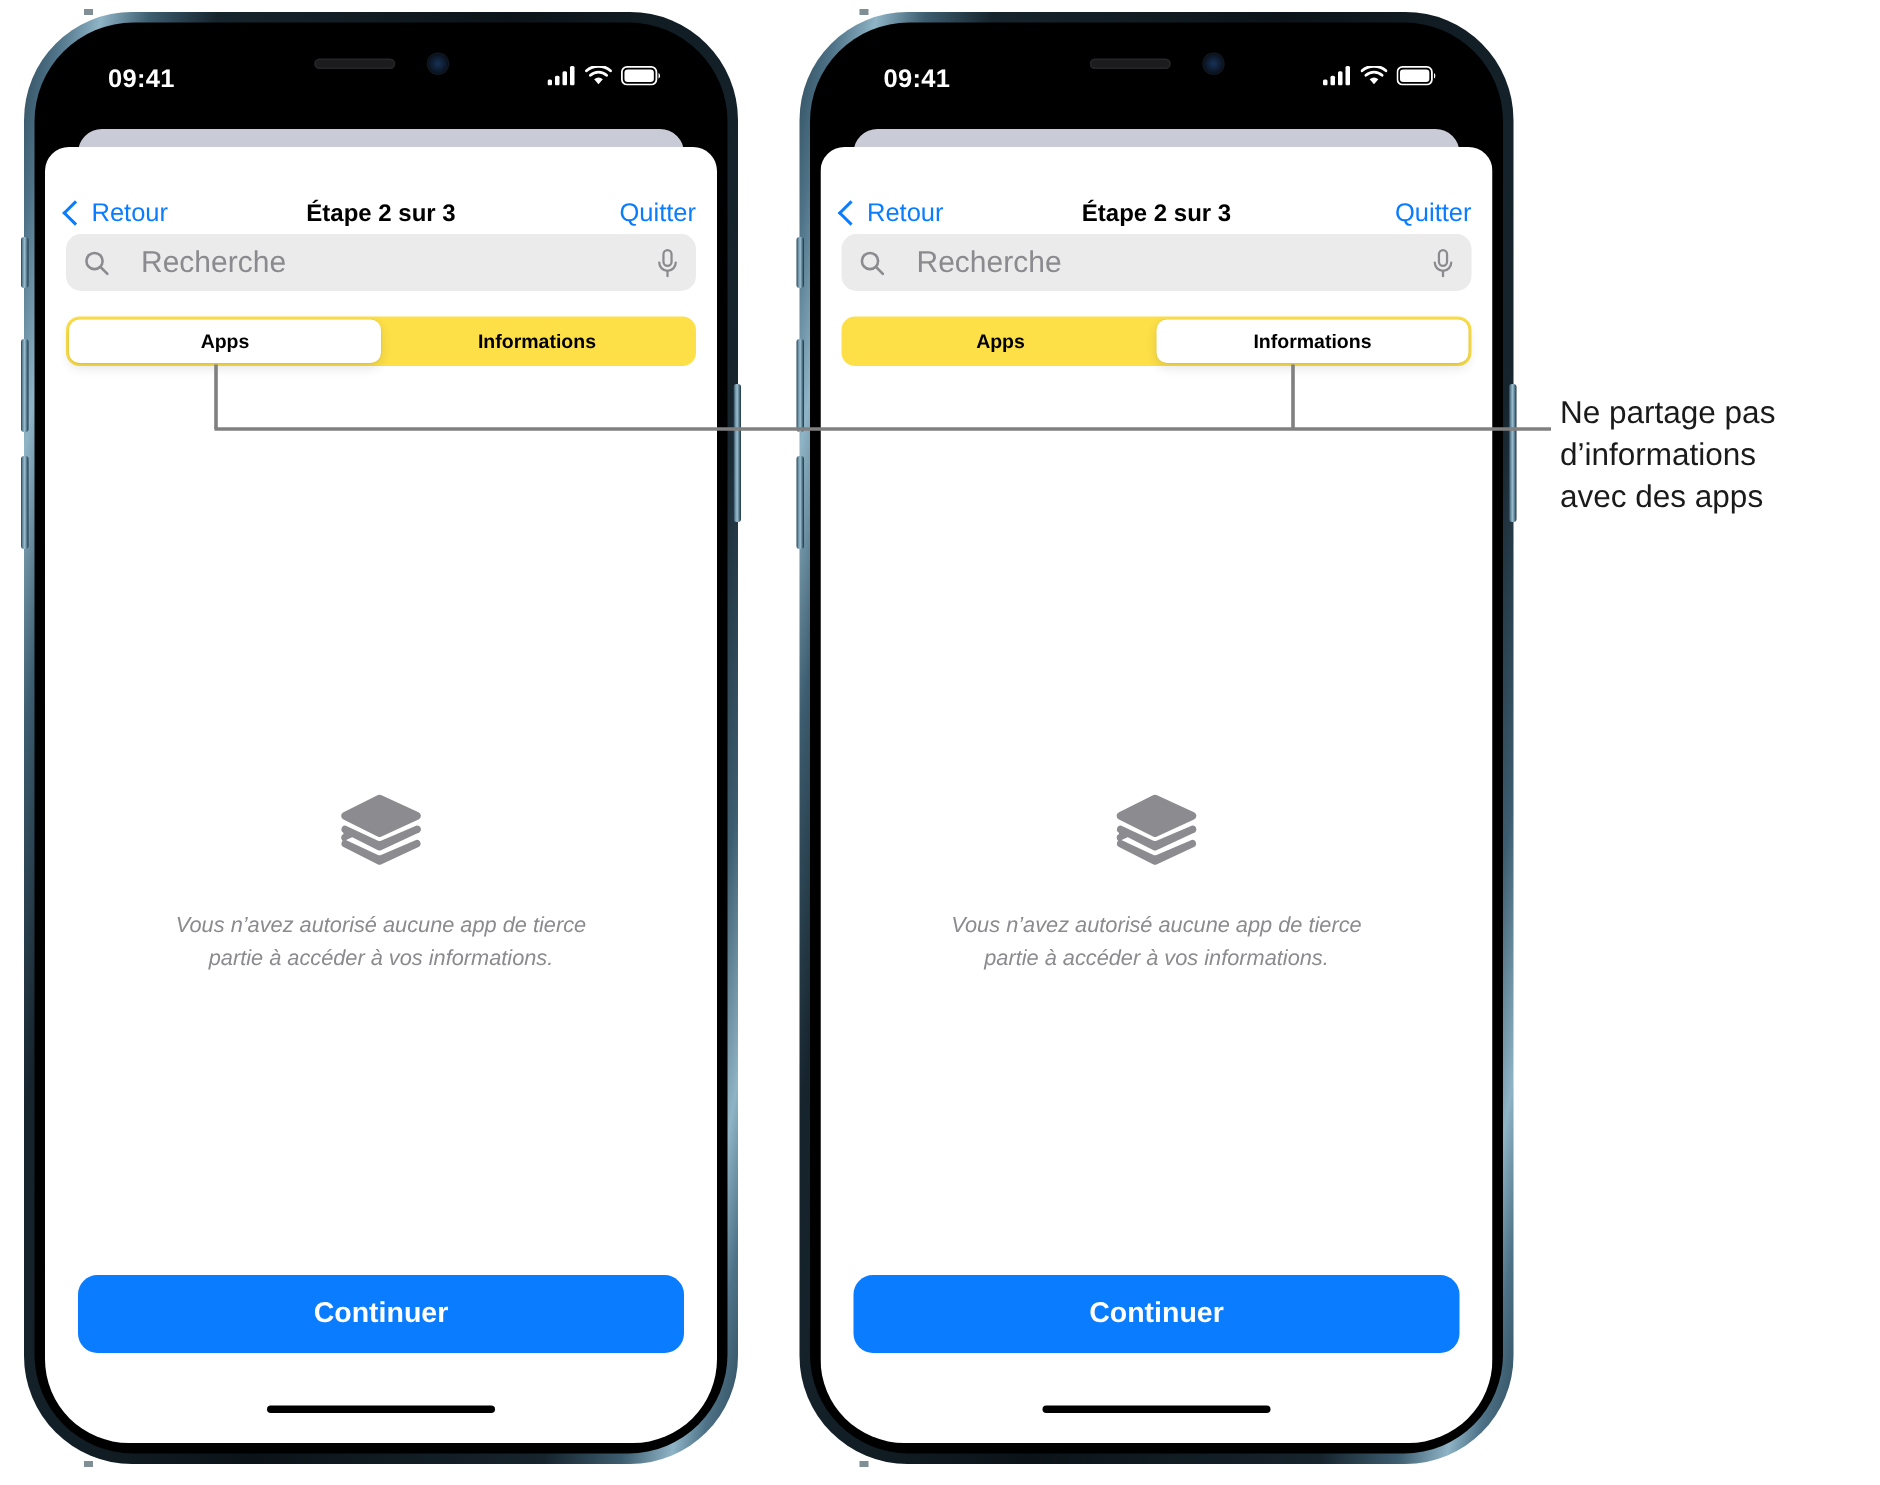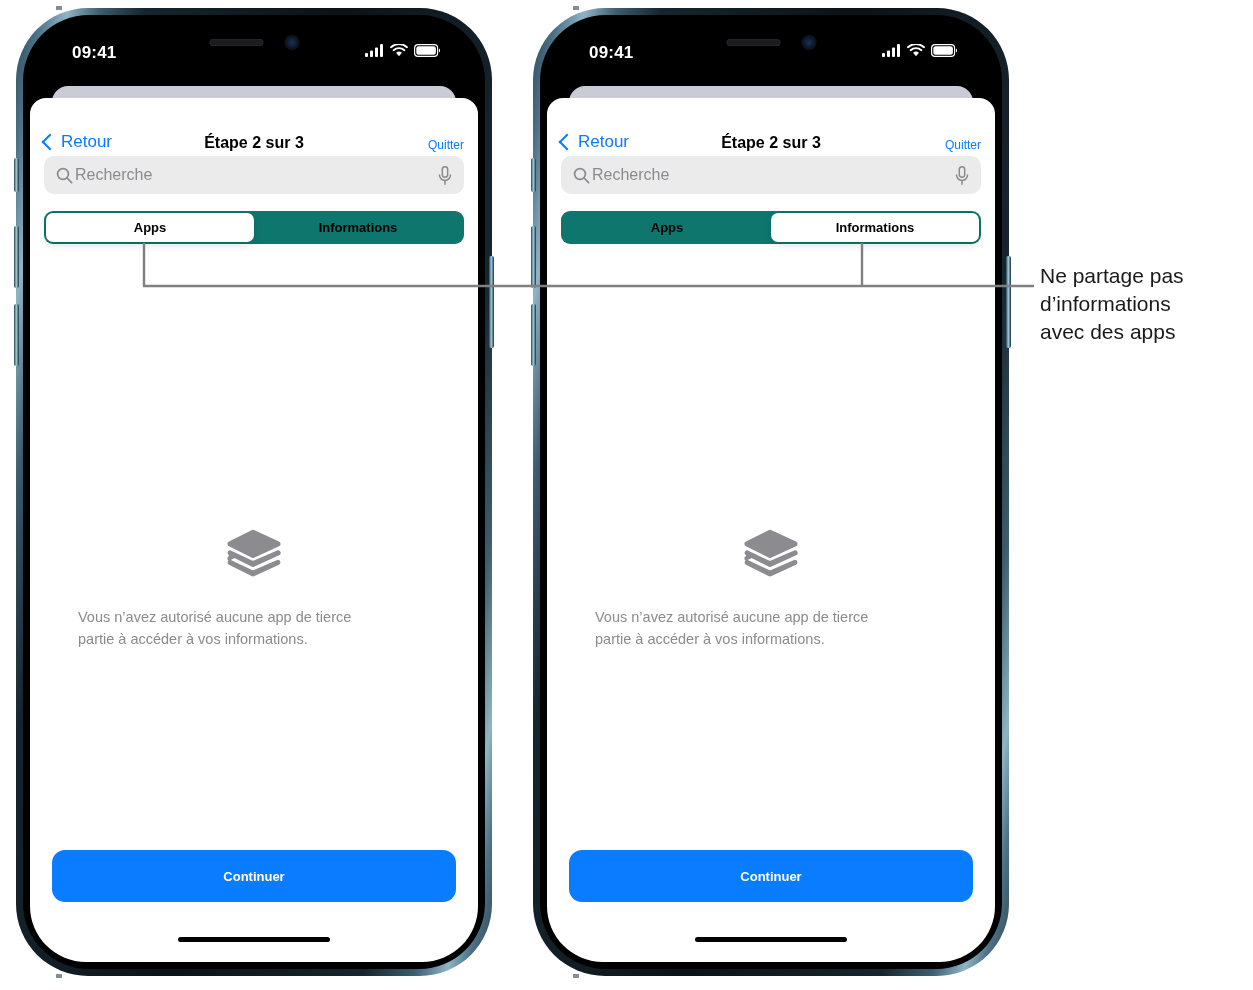--- a/index.html
+++ b/index.html
@@ -176,47 +176,47 @@
     left: 0; right: 0;
     text-align: center;
     font-size: 16px;
     font-weight: bold;
     color: #000000;
     pointer-events: none;
   }
   .nav-quit {
     margin-left: auto;
     color: #0a7cff;
-    font-size: 12px;
+    font-size: 17px;
     cursor: pointer;
   }
 
   
   .search-wrap {
     margin: 4px 14px 0 14px;
     height: 38px;
     background: #ebebec;
     border-radius: 10px;
     display: flex;
     align-items: center;
     padding: 0 12px;
     box-sizing: border-box;
   }
   .search-placeholder {
     flex: 1;
-    margin-left: 2px;
+    margin-left: 21px;
     color: #8b8b8f;
-    font-size: 16px;
+    font-size: 20px;
   }
 
   
   .segmented {
     margin: 17px 14px 0 14px;
     height: 33px;
-    background: #0f766e;
+    background: #fde047;
     border-radius: 9px;
     display: flex;
     padding: 2px;
     box-sizing: border-box;
     position: relative;
   }
   .seg {
     flex: 1;
     display: flex;
     align-items: center;
@@ -230,41 +230,42 @@
   .seg.active {
     background: #ffffff;
     box-shadow: 0 0 0 .5px rgba(0,0,0,.04), 0 3px 8px rgba(0,0,0,.12);
   }
 
   
   .empty-state {
     position: absolute;
     left: 0; right: 0;
     top: 430px;
-    text-align: left;
+    text-align: center;
+    font-style: italic;
   }
   .empty-icon { margin: 0 auto 26px auto; display: block; }
   .empty-text {
     font-size: 14.5px;
     line-height: 1.55;
     color: #8b8b8f;
     padding: 0 48px;
   }
 
   
   .cta {
     position: absolute;
     left: 22px;
     right: 22px;
     bottom: 60px;
     height: 52px;
     background: #0a7cff;
     border-radius: 13px;
     color: #ffffff;
-    font-size: 13px;
+    font-size: 19px;
     font-weight: bold;
     display: flex;
     align-items: center;
     justify-content: center;
     border: none;
     cursor: pointer;
     font-family: "Liberation Sans", sans-serif;
   }
   .home-indicator {
     position: absolute;

